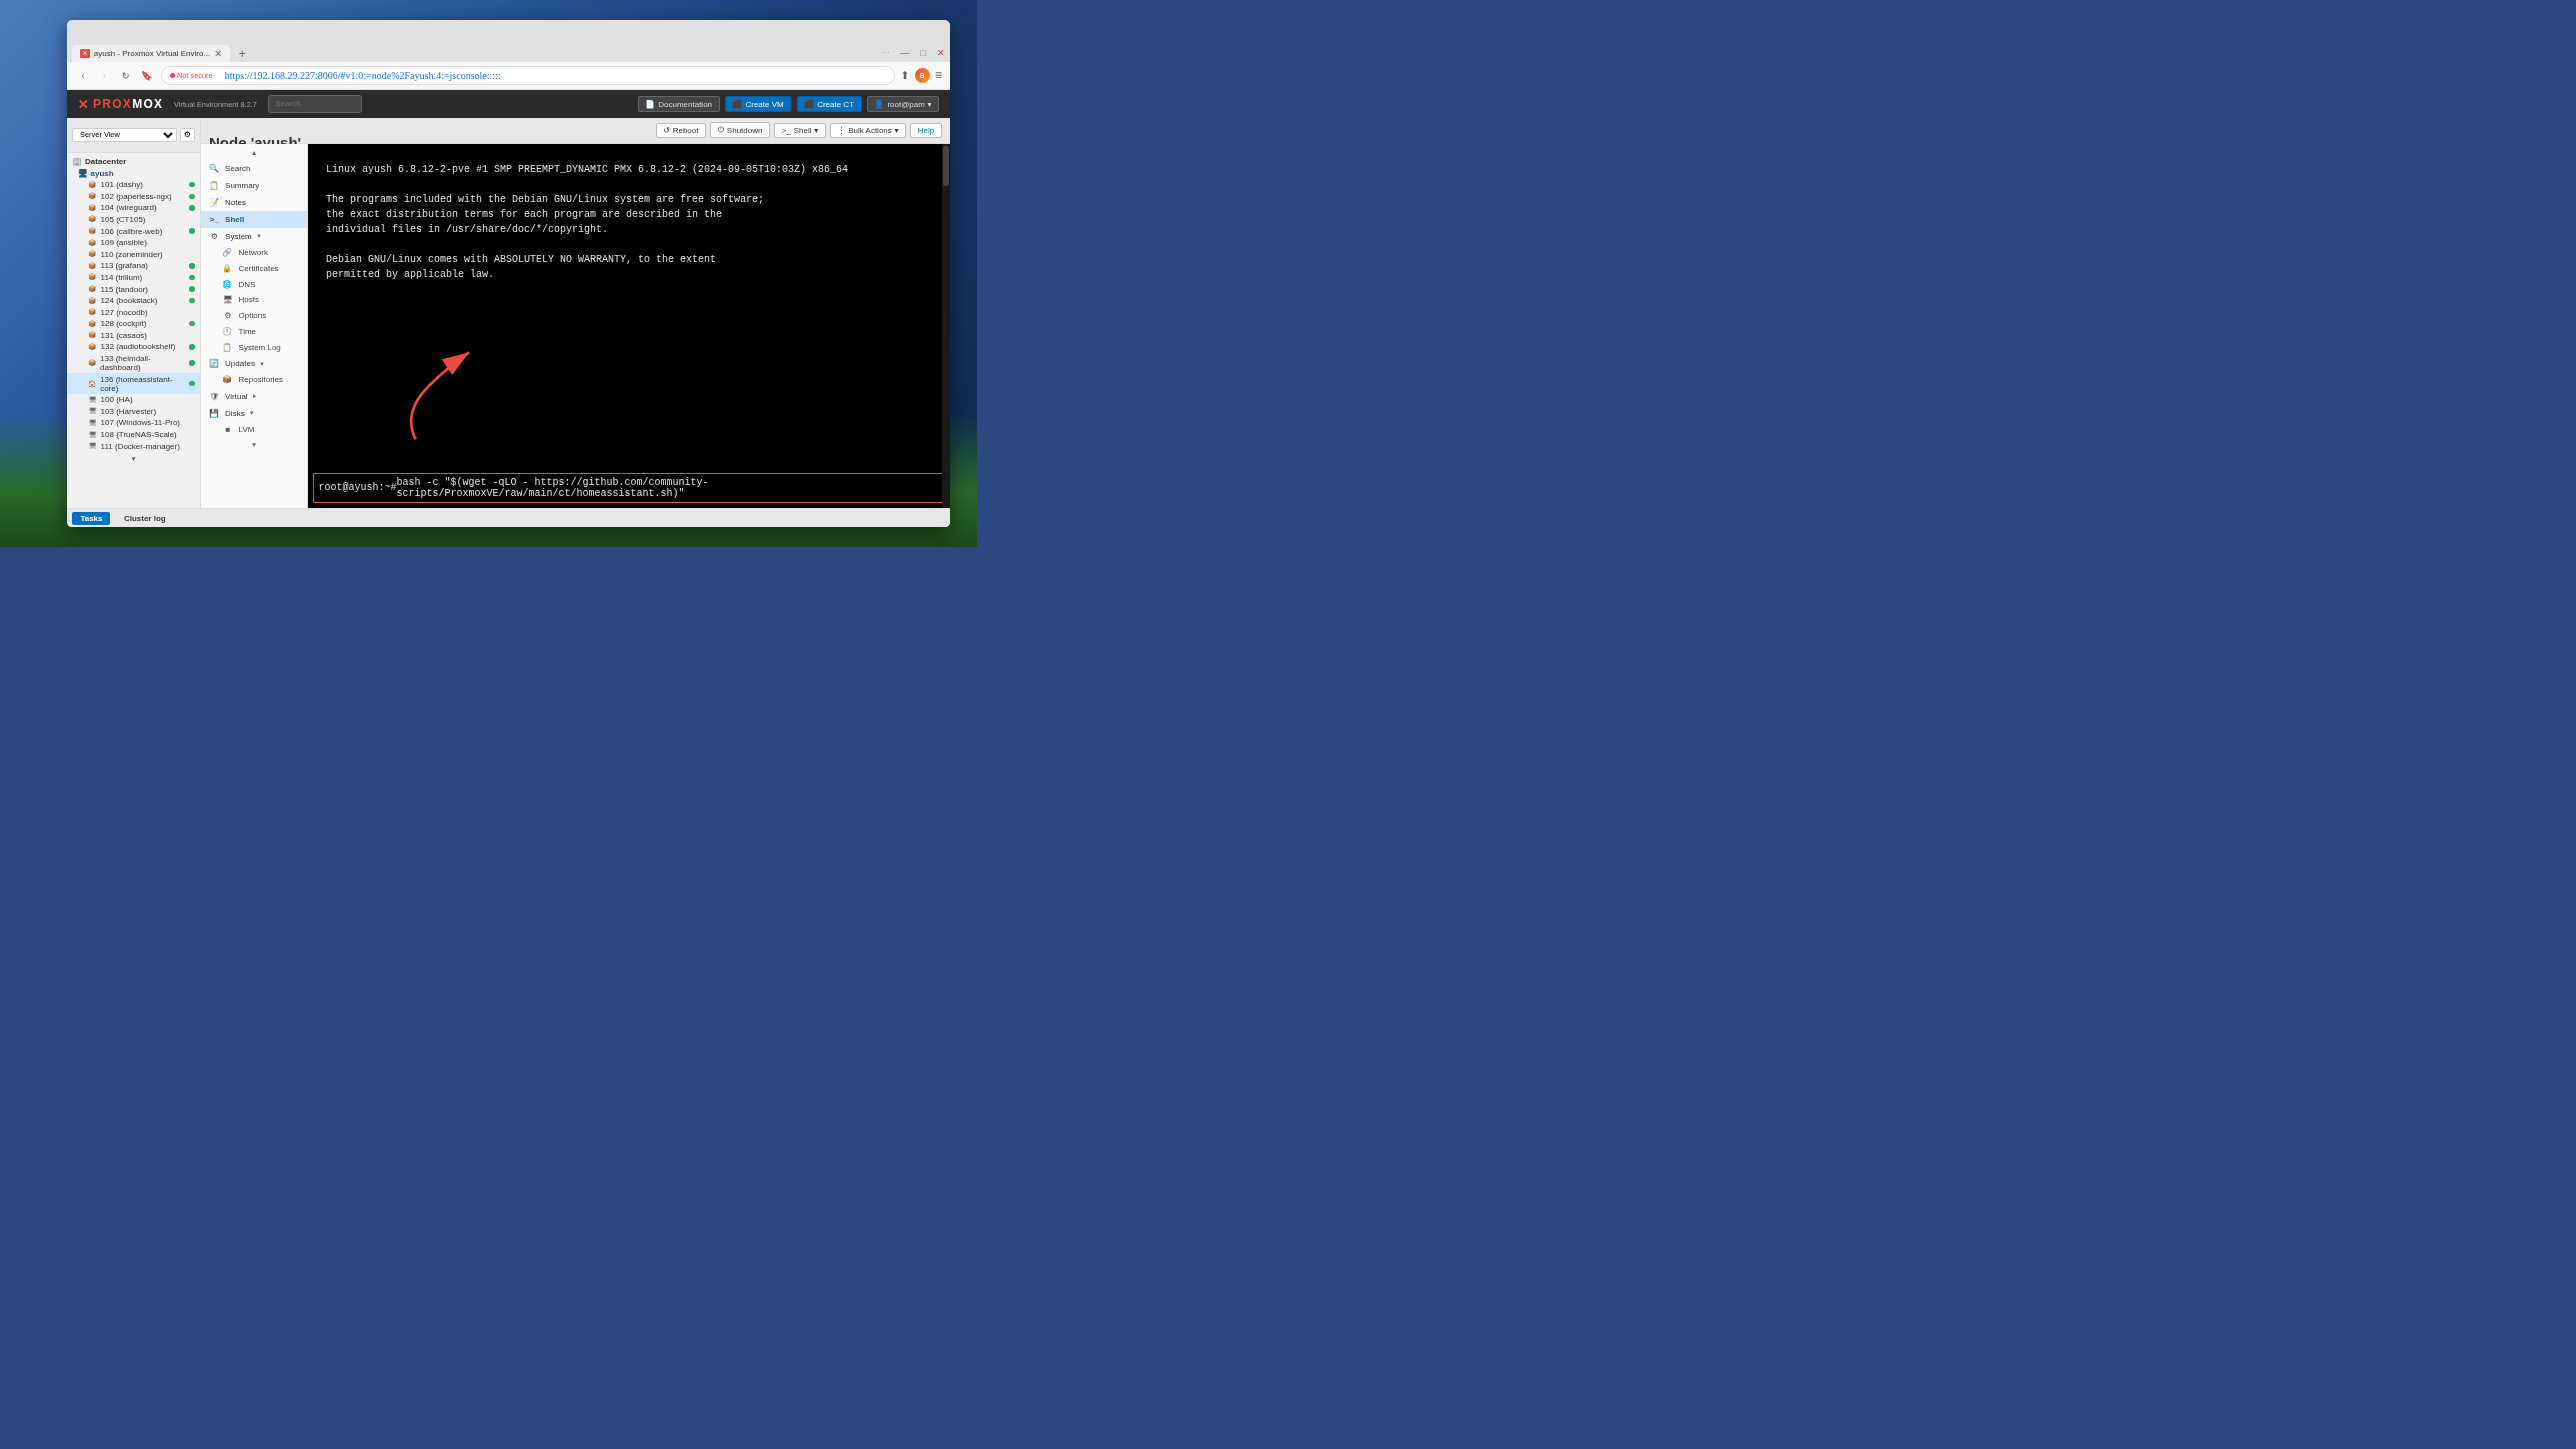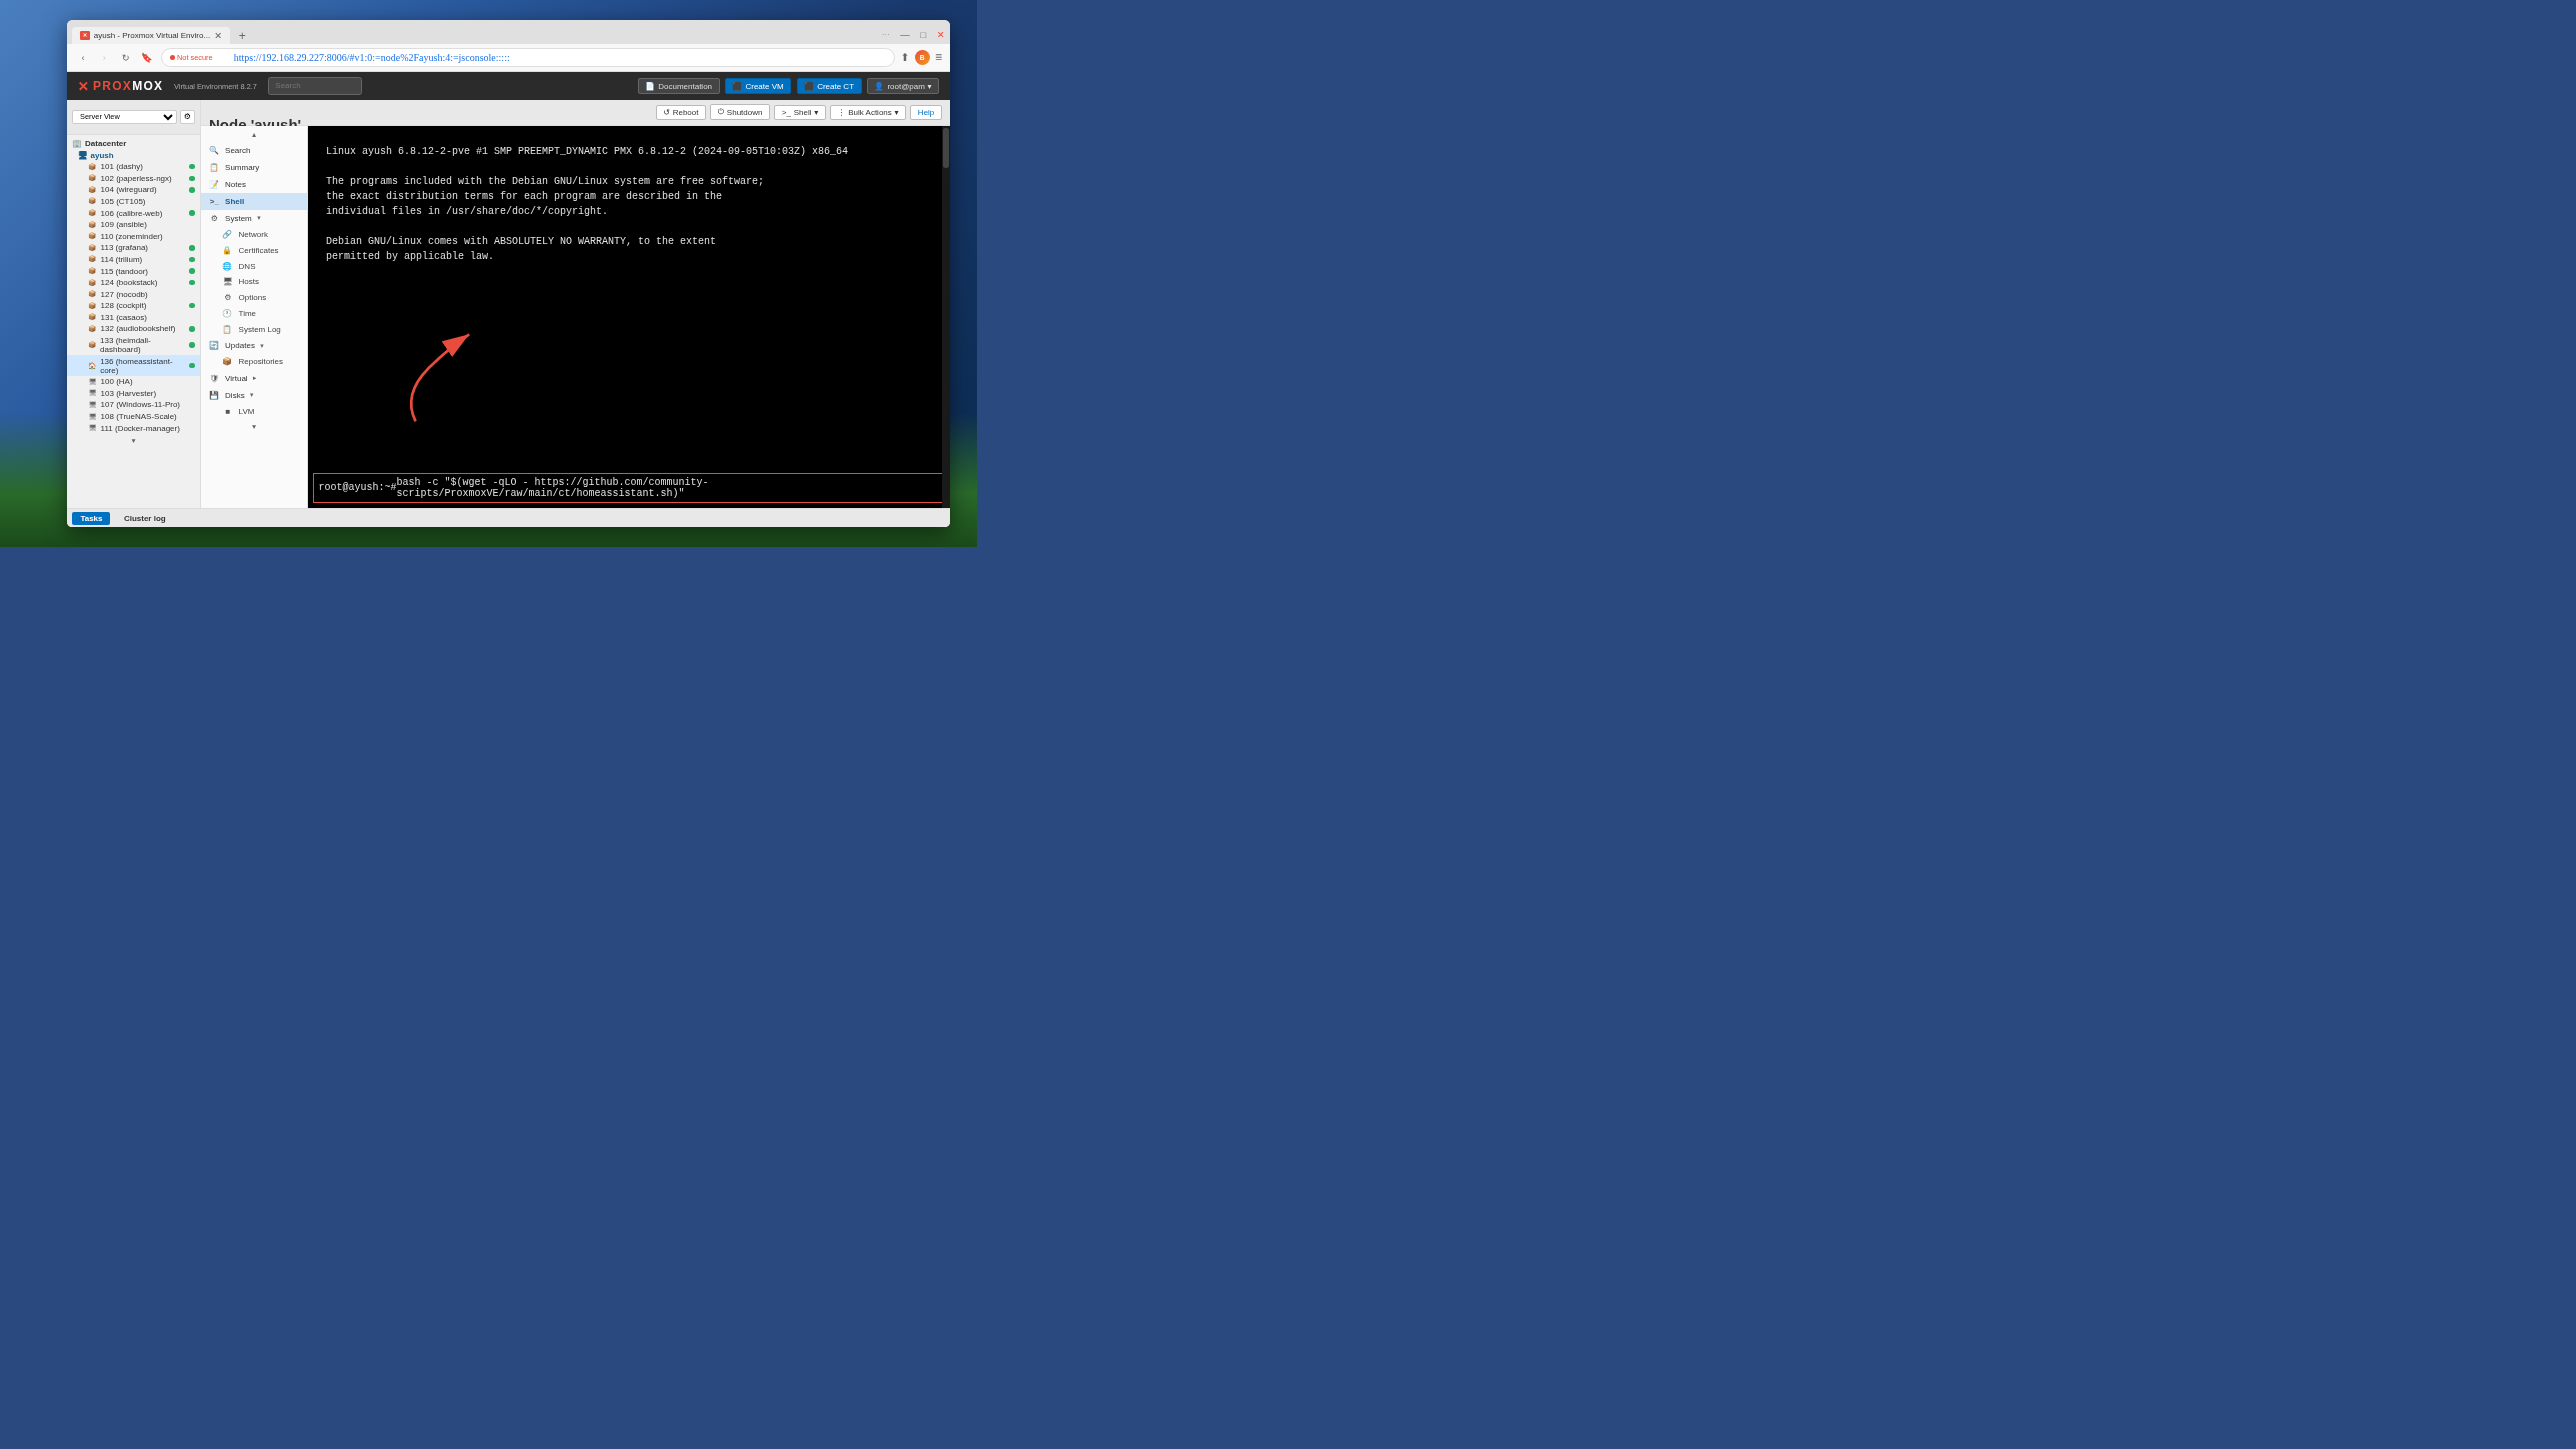--- a/index.html
+++ b/index.html
@@ -40,21 +40,21 @@
       box-shadow: 0 5.4px 21.5px rgba(0,0,0,0.5);
       display: flex;
       flex-direction: column;
       z-index: 10;
       overflow: hidden;
     }
 
     
     .tab-bar {
       background: #e0e0e0;
-      height: 24px;
+      height: 42px;
       display: flex;
       align-items: flex-end;
       padding: 0 5.4px;
       border-radius: 5.4px 5.4px 0 0;
     }
     .browser-tab {
       background: #f0f0f0;
       border-radius: 4px 4px 0 0;
       padding: 4px 8px;
       display: flex;
@@ -136,21 +136,21 @@
     }
     .url-bar {
       flex: 1;
       background: white;
       border: 0.7px solid #ddd;
       border-radius: 13.4px;
       height: 19px;
       display: flex;
       align-items: center;
       padding: 0 8px;
-      gap: 21px;
+      gap: 12px;
     }
     .not-secure {
       color: #e74c3c;
       font-size: 7.4px;
       display: flex;
       align-items: center;
       gap: 2px;
       white-space: nowrap;
     }
     .not-secure-dot {

